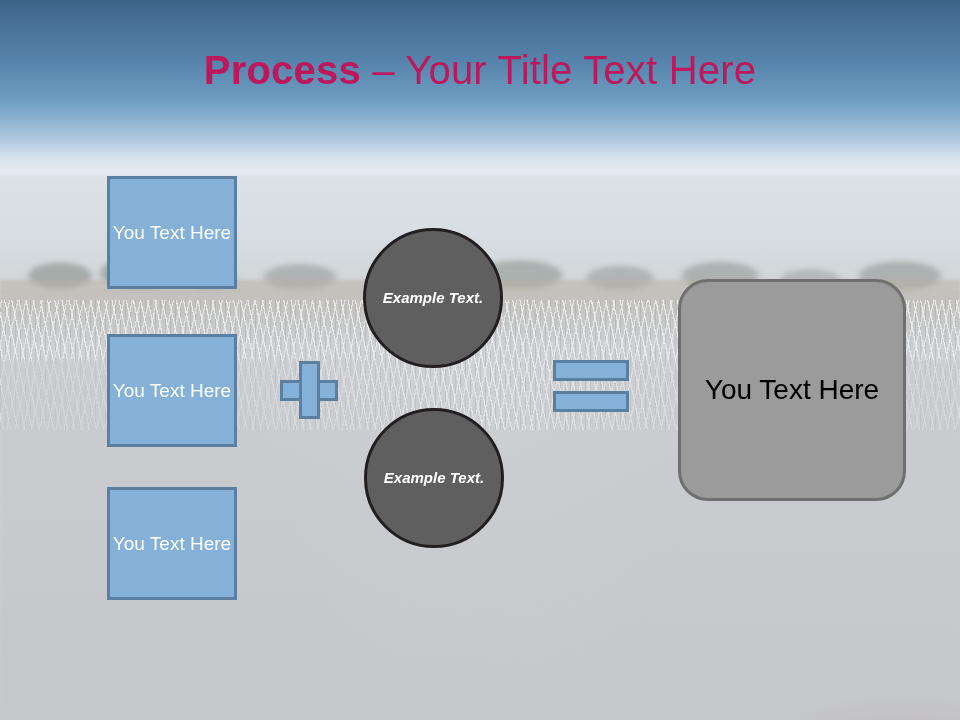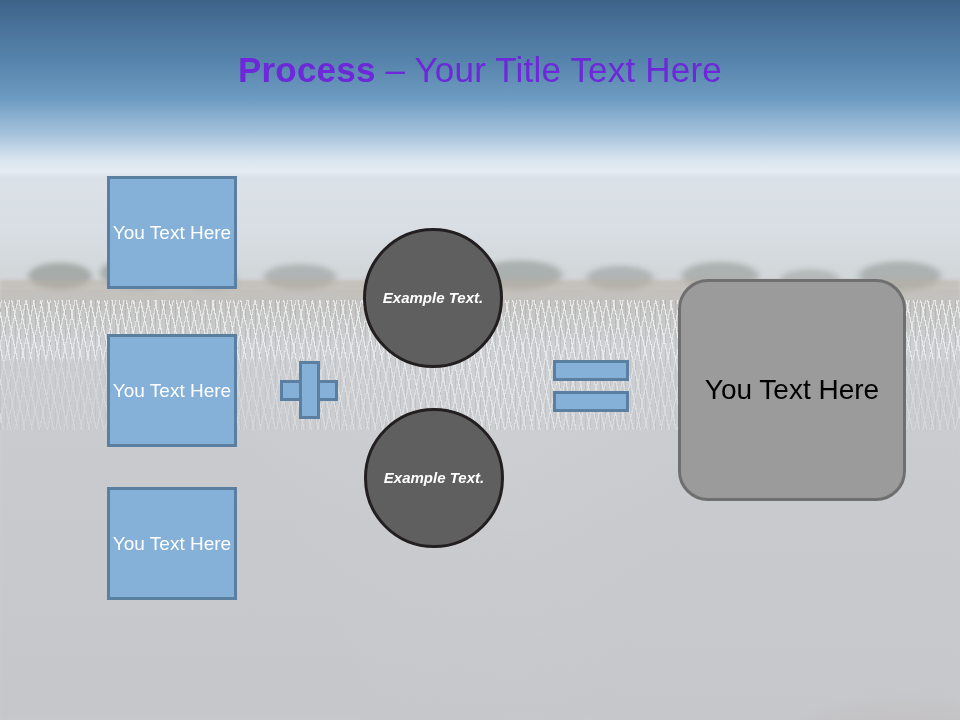--- a/index.html
+++ b/index.html
@@ -227,22 +227,22 @@
         #d6e3ee 89%,
         rgba(232,240,246,.72) 96%,
         rgba(236,242,247,0) 100%);
   }
 
   .title {
     position: absolute;
     left: 0; right: 0;
     top: 48px;
     text-align: center;
-    color: #6d28d9;
-    font-size: 35px;
+    color: #be185d;
+    font-size: 40px;
     line-height: 44px;
     letter-spacing: .2px;
     white-space: nowrap;
   }
   .title .strong { font-weight: bold; }
   .title .light  { font-weight: normal; }
 
   
   .blue-box {
     position: absolute;

